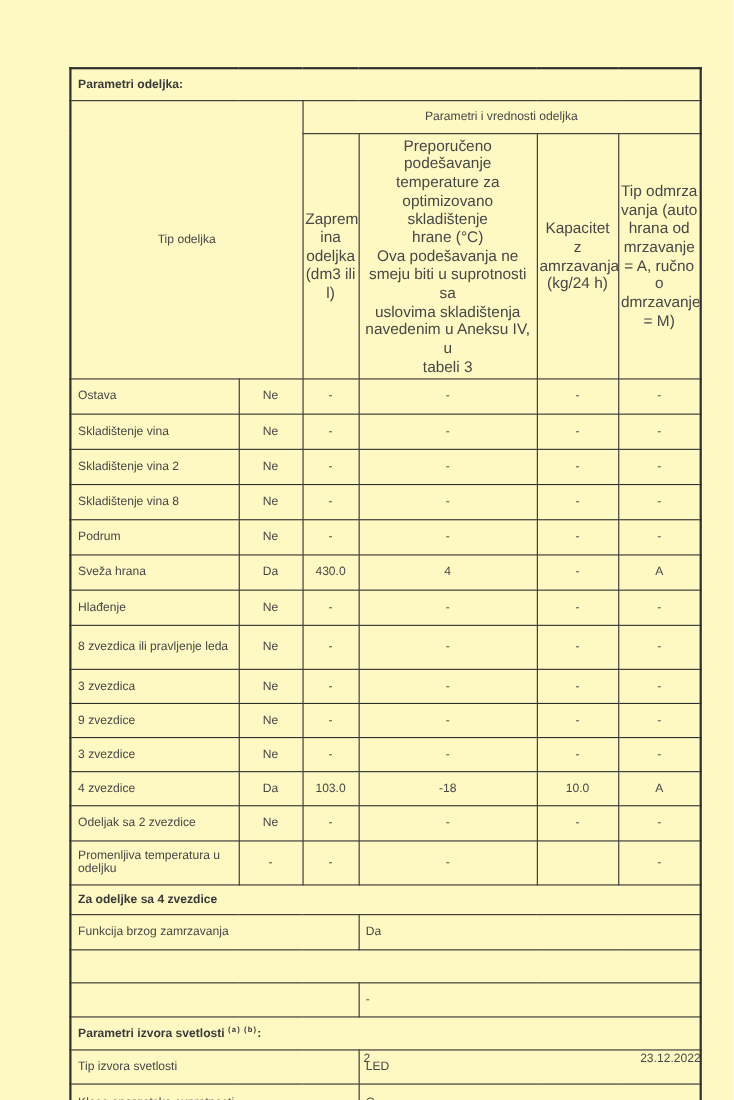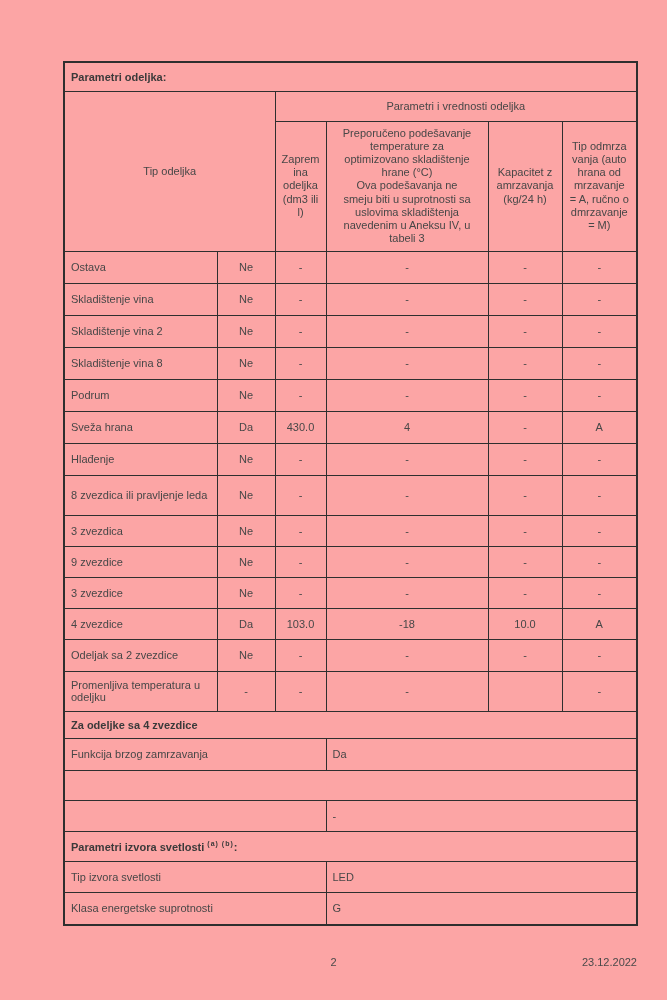--- a/index.html
+++ b/index.html
@@ -1,24 +1,24 @@
 <!DOCTYPE html>
 <html><head>
 <meta charset="utf-8">
 <style>
   html,body{margin:0;padding:0;background:#ffffff;}
-  .page{position:relative;width:667px;height:1000px;background:#fca5a5;overflow:hidden;
+  .page{position:relative;width:667px;height:1000px;background:#fef9c3;overflow:hidden;
         font-family:"Liberation Sans", sans-serif;color:#474747;}
   table.main{position:absolute;left:63px;top:61px;width:575px;border-collapse:collapse;
         table-layout:fixed;font-size:11px;color:#474747;}
   td{border:1.5px solid #2f2f2f;padding:2px 6px;vertical-align:middle;overflow:hidden;}
   table.main{border:2px solid #2f2f2f;}
   .c{text-align:center;padding:2px 2px;}
   .bold{font-weight:bold;color:#3a3a3a;}
-  .pre{white-space:pre-line;line-height:1.2;font-size:11px;}
+  .pre{white-space:pre-line;line-height:1.2;font-size:14px;}
   .h29{height:29px}.h30{height:30px}.h130{height:130px}.h32{height:32px}
   .h40{height:40px}.h27{height:27px}.h31{height:31px}.h33{height:33px}
   sup.note{font-size:7px;font-weight:bold;vertical-align:super;letter-spacing:1px;}
   .footer{position:absolute;left:0;top:956px;width:667px;height:14px;font-size:11px;color:#4a4a4a;}
   .pagenum{position:absolute;left:0;width:667px;text-align:center;}
   .docdate{position:absolute;right:30px;top:0;}
 </style>
 </head>
 <body>
 

